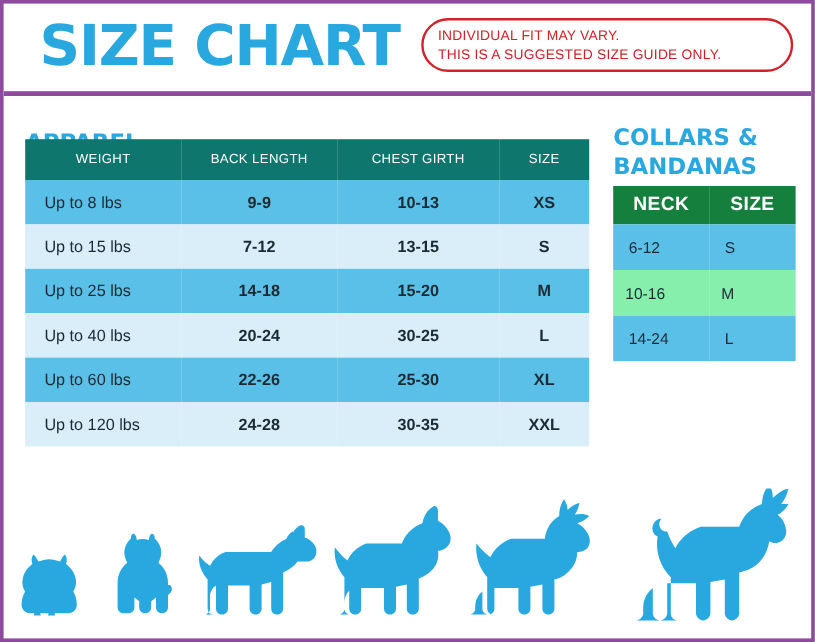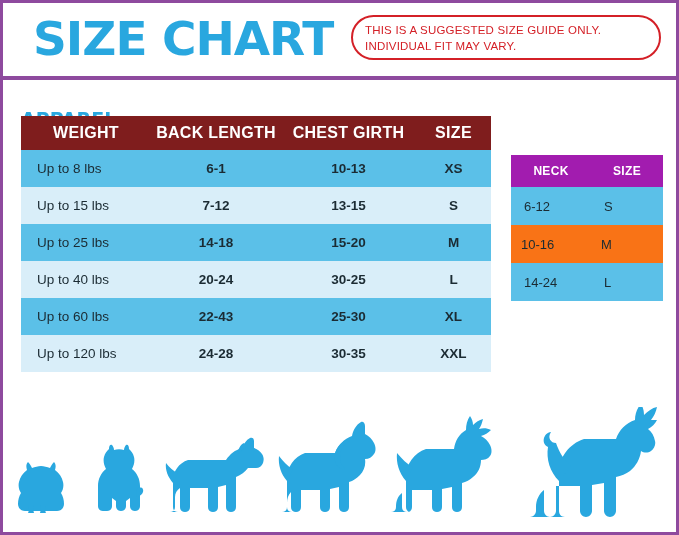--- a/index.html
+++ b/index.html
@@ -93,24 +93,24 @@
   
   #apparel-table {
     position: absolute;
     left: 18px;
     top: 113px;
     width: 470px;
     border-collapse: collapse;
     table-layout: fixed;
   }
   #apparel-table th {
-    background: #7f1d1d;
+    background: #0f766e;
     color: #ffffff;
-    font-size: 16px;
-    font-weight: bold;
+    font-size: 11px;
+    font-weight: normal;
     height: 32px;
     letter-spacing: .3px;
   }
   #apparel-table td {
     height: 35px;
     font-size: 13.5px;
     color: #1b2b33;
     text-align: center;
   }
   #apparel-table td.weight-cell {
@@ -135,36 +135,36 @@
   
   #collars-table {
     position: absolute;
     left: 508px;
     top: 152px;
     width: 152px;
     border-collapse: collapse;
     table-layout: fixed;
   }
   #collars-table th {
-    background: #a21caf;
+    background: #15803d;
     color: #ffffff;
-    font-size: 12px;
+    font-size: 16px;
     font-weight: bold;
     height: 30px;
     letter-spacing: .3px;
   }
   #collars-table td {
     height: 36px;
     font-size: 13px;
     color: #1b2b33;
     text-align: left;
     padding-left: 10px;
   }
   #collars-table tr.row-dark td { background: #5bc0e8; padding-left: 13px; }
-  #collars-table tr.row-light td { background: #f97316; }
+  #collars-table tr.row-light td { background: #86efac; }
   #collars-table col.n1 { width: 80px; }
   #collars-table col.n2 { width: 72px; }
 
   
   #silhouettes {
     position: absolute;
     left: 0;
     right: 0;
     bottom: 0;
     height: 125px;
@@ -172,22 +172,22 @@
   #silhouettes svg { display: block; }
 </style>
 </head>
 <body>
 
 <div id="page">
 
   <div id="header">
     <div id="main-title">SIZE CHART</div>
     <div id="disclaimer">
+      <div>INDIVIDUAL FIT MAY VARY.</div>
       <div>THIS IS A SUGGESTED SIZE GUIDE ONLY.</div>
-      <div>INDIVIDUAL FIT MAY VARY.</div>
     </div>
   </div>
 
   <div id="divider"></div>
 
   <div id="apparel-heading" class="section-heading">APPAREL</div>
 
   <table id="apparel-table">
     <colgroup>
         <col class="c1">
@@ -199,21 +199,21 @@
       <tr>
         <th>WEIGHT</th>
         <th>BACK LENGTH</th>
         <th>CHEST GIRTH</th>
         <th>SIZE</th>
       </tr>
     </thead>
     <tbody>
       <tr class="row-dark">
         <td class="weight-cell">Up to 8 lbs</td>
-        <td class="bold-cell">6-1</td>
+        <td class="bold-cell">9-9</td>
         <td class="bold-cell">10-13</td>
         <td class="bold-cell">XS</td>
       </tr>
       <tr class="row-light">
         <td class="weight-cell">Up to 15 lbs</td>
         <td class="bold-cell">7-12</td>
         <td class="bold-cell">13-15</td>
         <td class="bold-cell">S</td>
       </tr>
       <tr class="row-dark">
@@ -223,33 +223,37 @@
         <td class="bold-cell">M</td>
       </tr>
       <tr class="row-light">
         <td class="weight-cell">Up to 40 lbs</td>
         <td class="bold-cell">20-24</td>
         <td class="bold-cell">30-25</td>
         <td class="bold-cell">L</td>
       </tr>
       <tr class="row-dark">
         <td class="weight-cell">Up to 60 lbs</td>
-        <td class="bold-cell">22-43</td>
+        <td class="bold-cell">22-26</td>
         <td class="bold-cell">25-30</td>
         <td class="bold-cell">XL</td>
       </tr>
       <tr class="row-light">
         <td class="weight-cell">Up to 120 lbs</td>
         <td class="bold-cell">24-28</td>
         <td class="bold-cell">30-35</td>
         <td class="bold-cell">XXL</td>
       </tr>
     </tbody>
   </table>
 
+  <div id="collars-heading" class="section-heading">
+    <div>COLLARS &amp;</div>
+    <div>BANDANAS</div>
+  </div>
 
   <table id="collars-table">
     <colgroup>
         <col class="n1">
         <col class="n2">
       </colgroup>
     <thead>
       <tr>
         <th>NECK</th>
         <th>SIZE</th>

